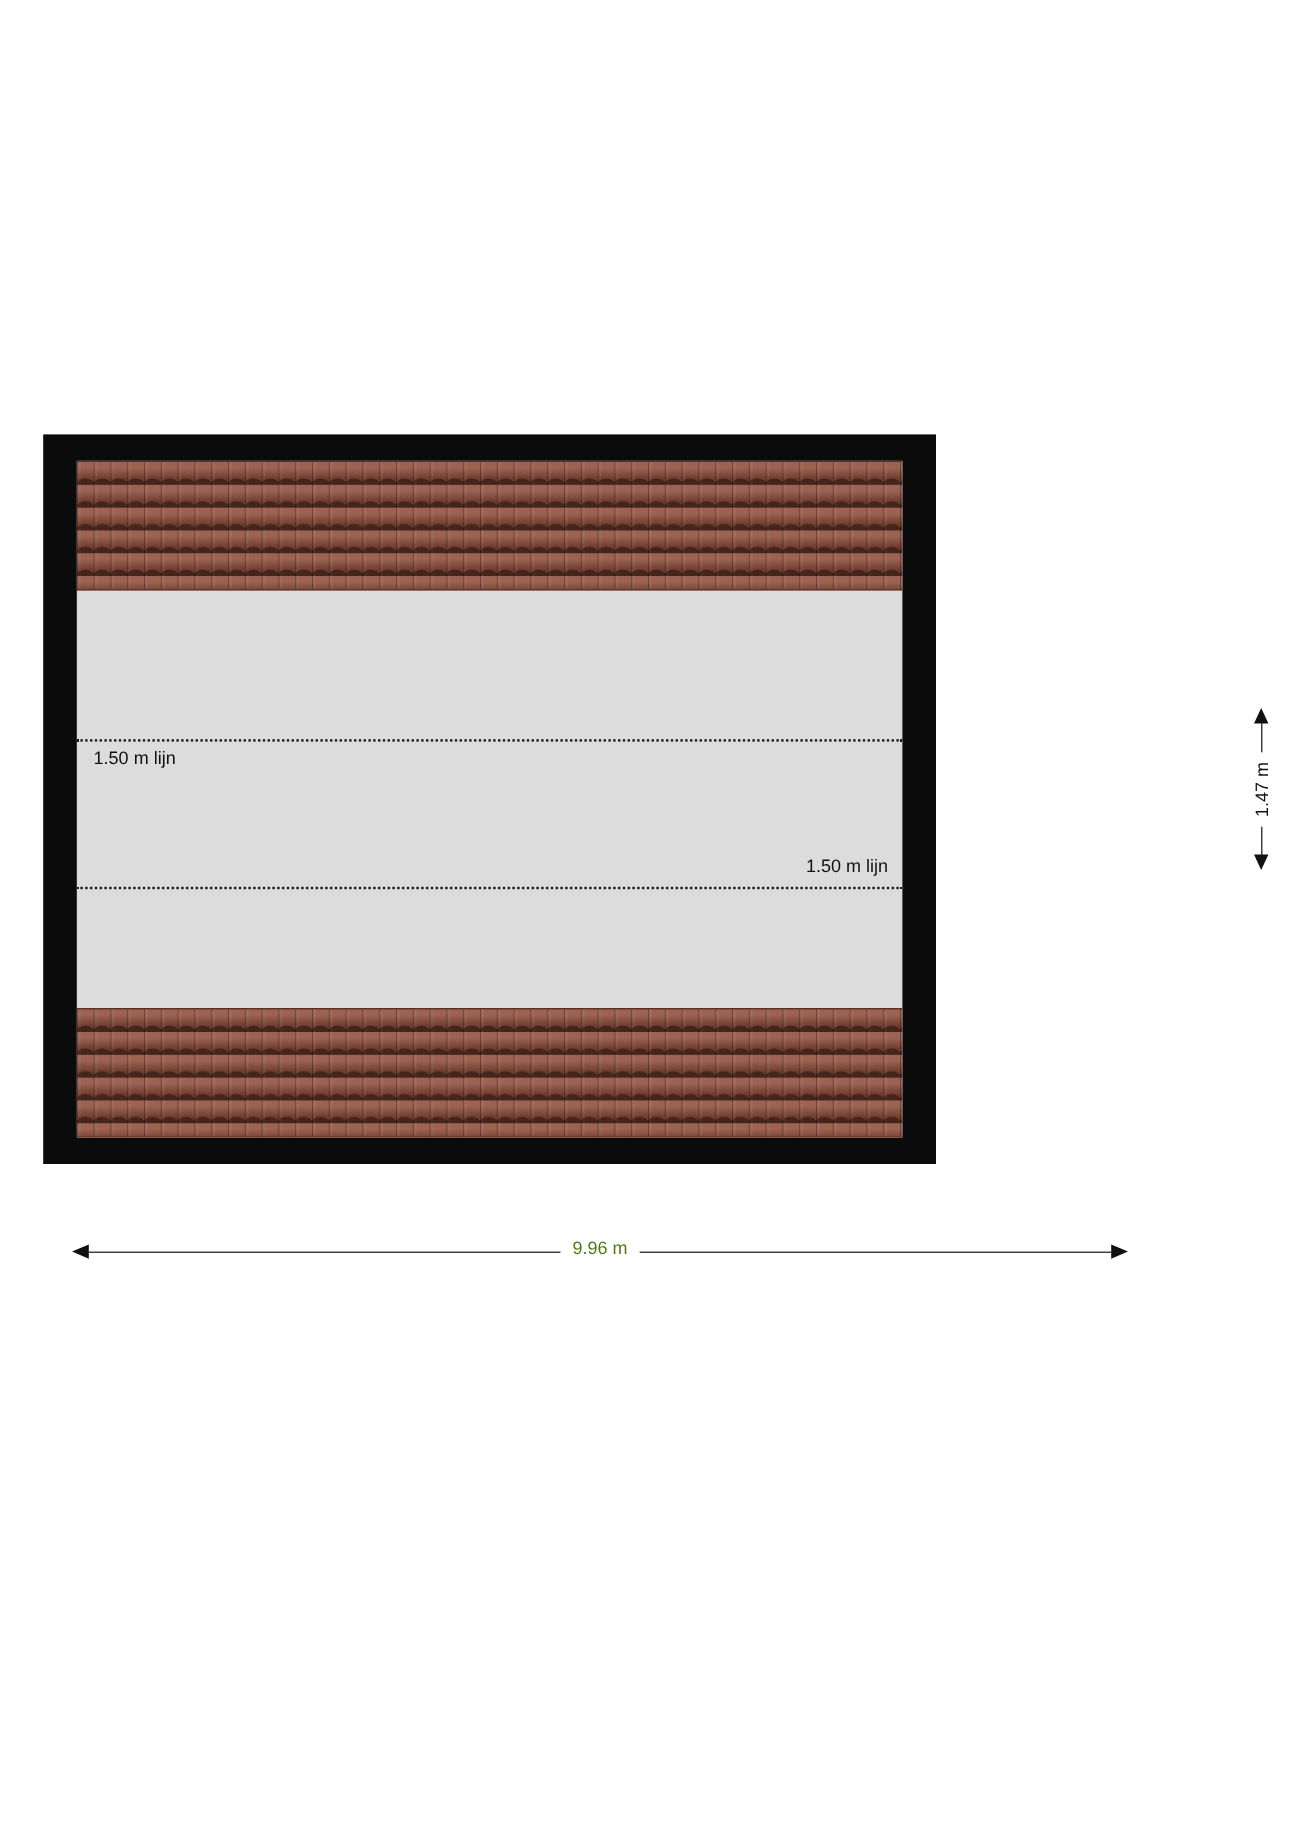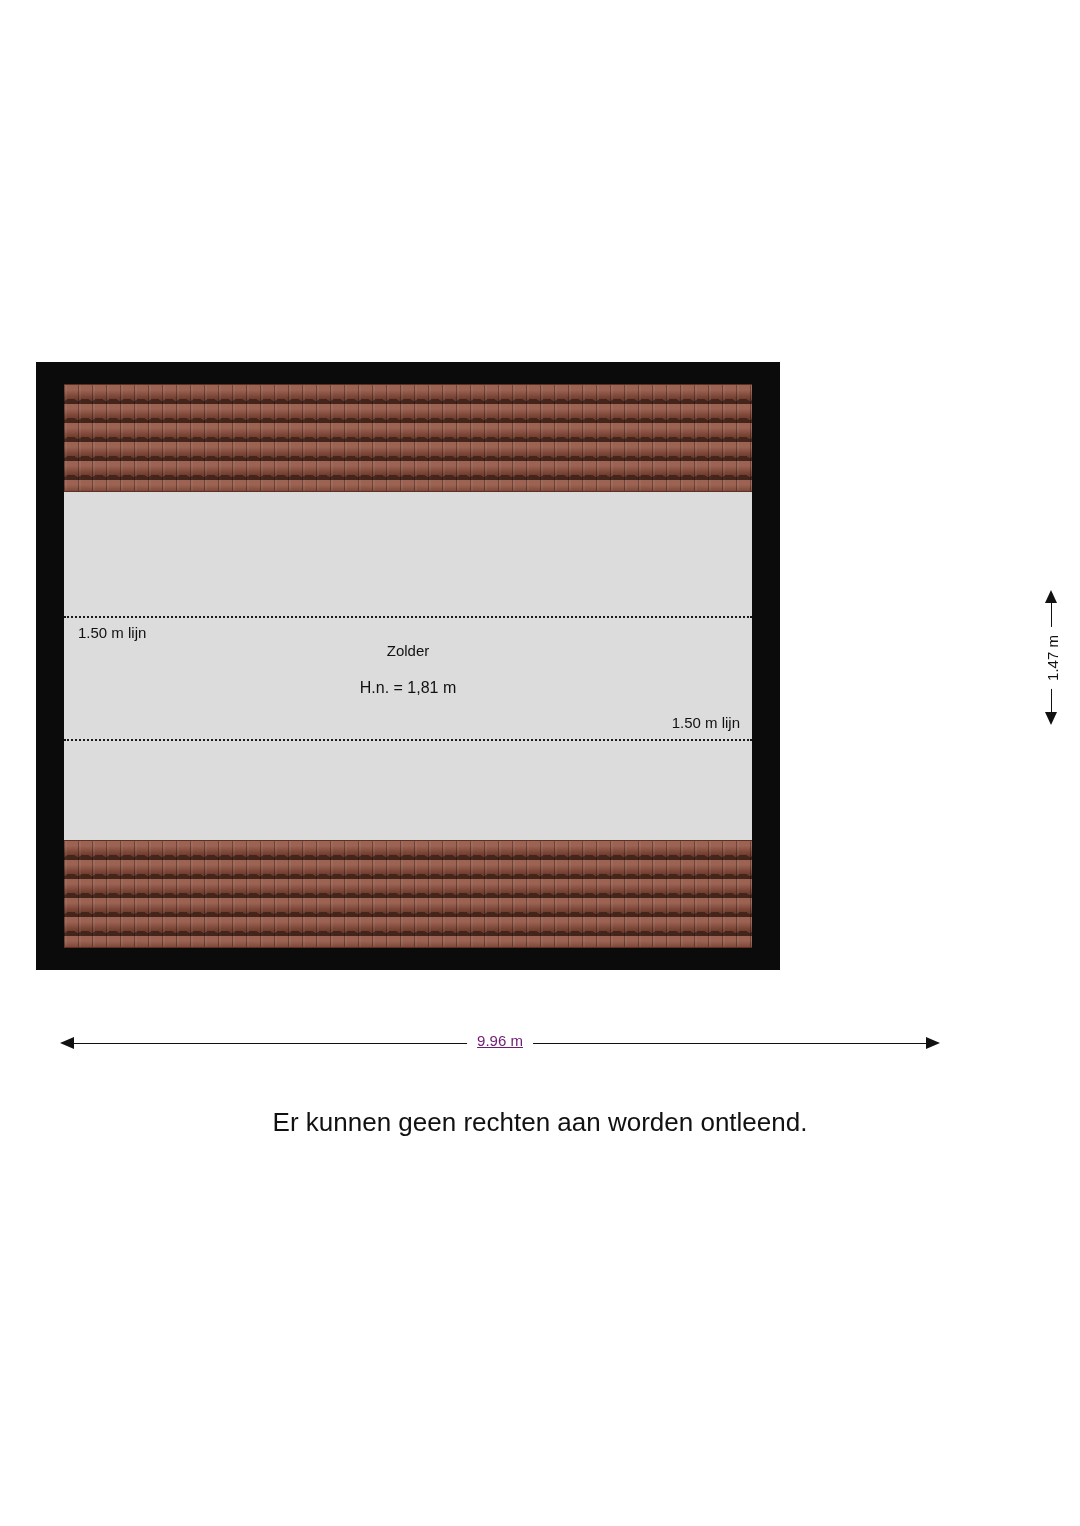--- a/index.html
+++ b/index.html
@@ -128,22 +128,21 @@
     border-left: 14px solid #111111;
   }
   #dim-bottom .dim-text {
     position: absolute;
     left: 50%;
     top: -2px;
     transform: translateX(-50%);
     background: #ffffff;
     padding: 0 10px;
     font-size: 15px;
-    color: #701a75;
-    text-decoration: underline;
+    color: #4d7c0f;
   }
 
   
   #dim-right {
     position: absolute;
     left: 1040px;
     top: 590px;
     width: 24px;
     height: 135px;
   }
@@ -207,37 +206,32 @@
     <div class="roof-band roof-top"></div>
     <div class="roof-band roof-bottom"></div>
 
     <div class="dotted-line dotted-upper"></div>
     <div class="dotted-line dotted-lower"></div>
 
     <div class="dim-line-label label-upper-line">1.50 m lijn</div>
 
     <div class="dim-line-label label-lower-line">1.50 m lijn</div>
 
-    <div id="room-label-block">
-      <div id="room-name">Zolder</div>
-      <div id="room-height">H.n. = 1,81 m</div>
-    </div>
 
   </div>
 </div>
 
 <div id="dim-bottom">
   <div class="arrow-left"></div>
   <div class="rule"></div>
   <div class="arrow-right"></div>
   <div class="dim-text">9.96 m</div>
 </div>
 
 <div id="dim-right">
   <div class="arrow-up"></div>
   <div class="rule-v"></div>
   <div class="arrow-down"></div>
   <div class="dim-text-v">1.47 m</div>
 </div>
 
 <div id="disclaimer">
-  <div>Er kunnen geen rechten aan worden ontleend.</div>
 </div>
 
 </body></html>

